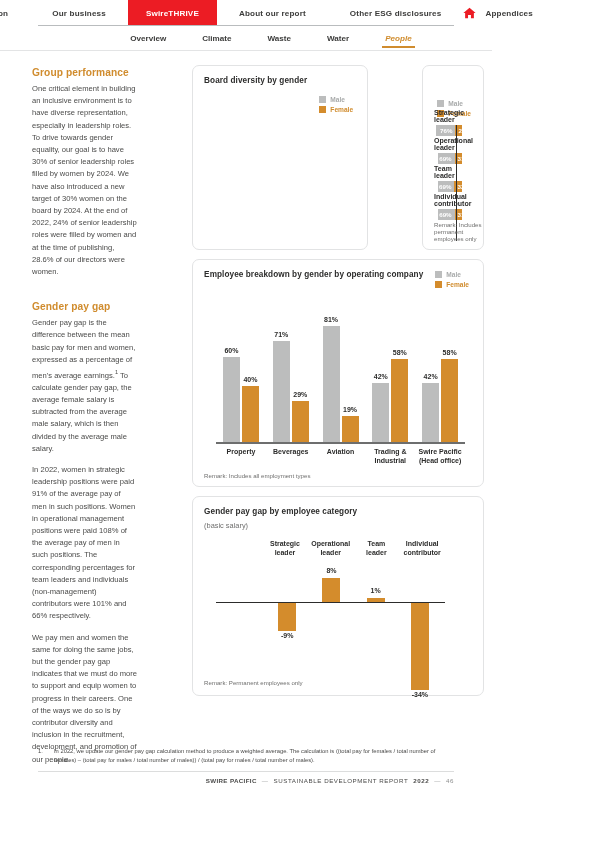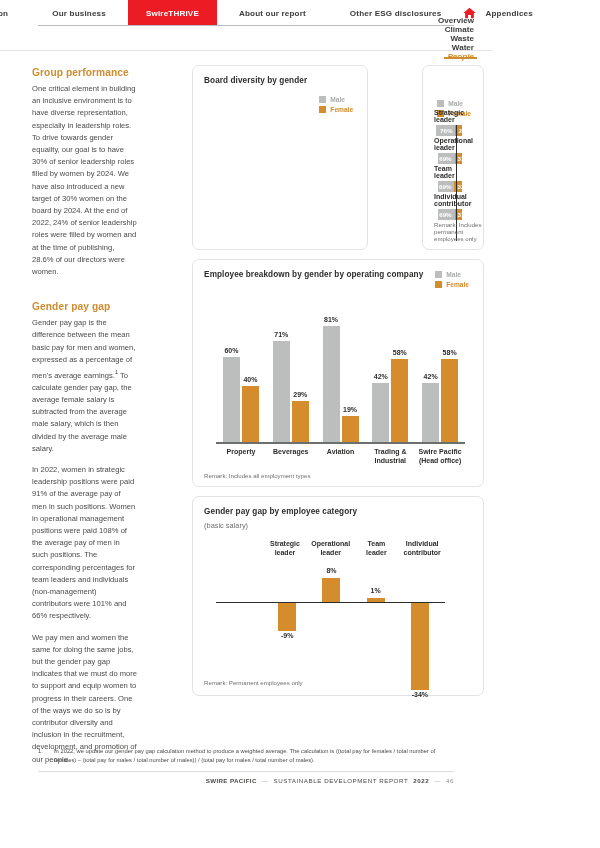--- a/index.html
+++ b/index.html
@@ -39,23 +39,22 @@
     display: flex; align-items: center; justify-content: center;
   }
   .nav-rule {
     position: absolute; left: 38px; right: 38px; top: 25px;
     height: 1.3px; background: #b9bcbe;
   }
 
   
   .subnav {
     height: 24px;
-    display: flex; align-items: flex-end; justify-content: center;
+    display: flex; align-items: flex-start; justify-content: center;
     padding-left: 50px;
-    flex-direction: column;
   }
   .subnav-item {
     font-size: 8.1px; font-weight: bold; color: #3c3c3b;
     padding: 0 18px; position: relative;
     display: flex; align-items: center; height: 24px;
     white-space: nowrap;
   }
   .subnav-item.active { color: #d08c2e; font-style: italic; }
   .subnav-item.active::after {
     content: ""; position: absolute; left: 15px; right: 15px; bottom: 2px;

